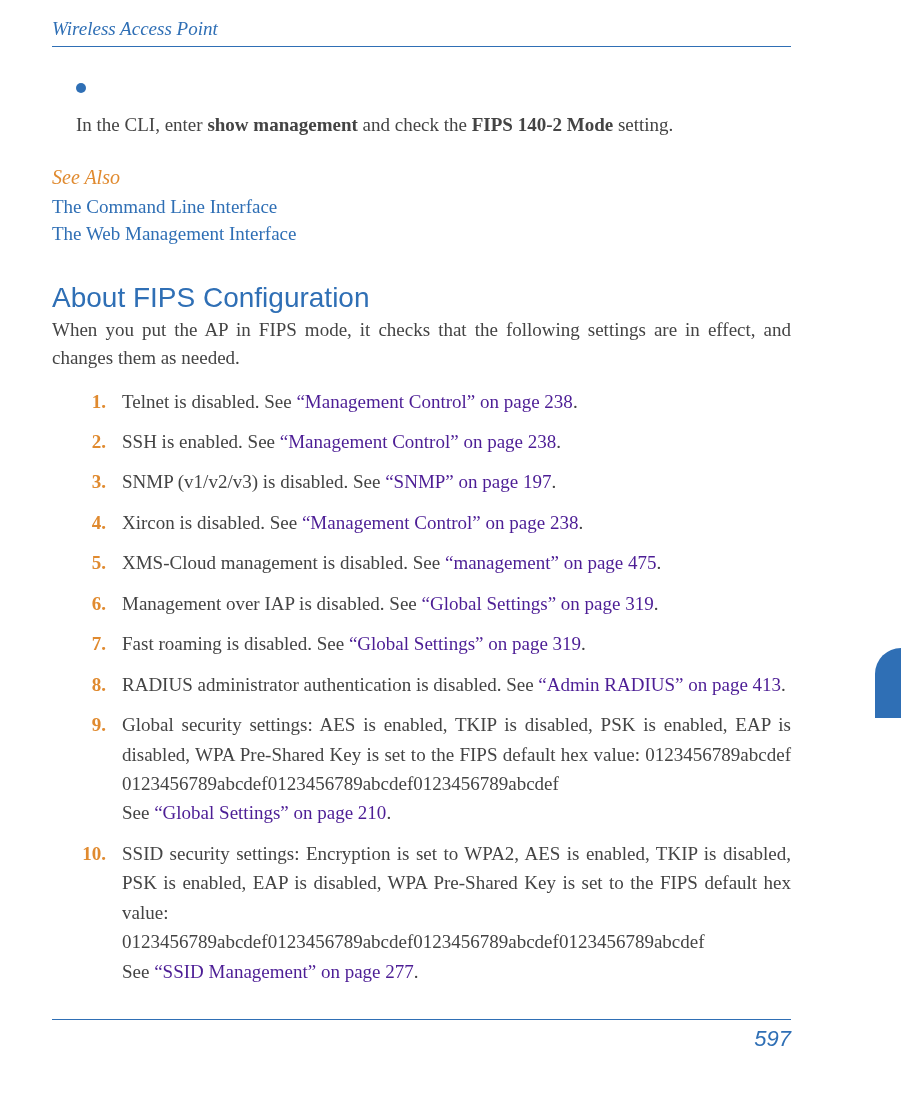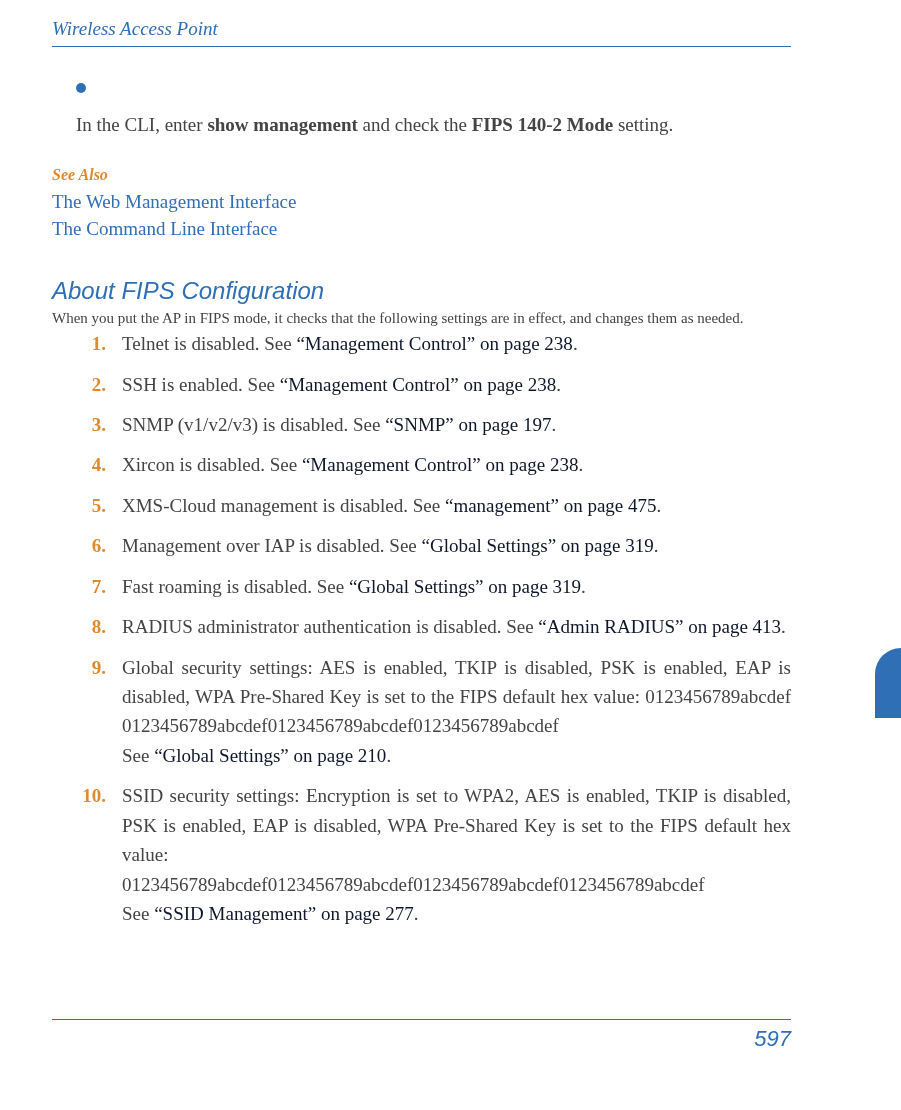--- a/index.html
+++ b/index.html
@@ -45,44 +45,44 @@
   .bullet-text {
     color: #444;
     font-size: 19px;
     line-height: 1.5;
     text-align: justify;
   }
   .bullet-text .cli { font-weight: 700; }
   .see-also {
     color: #e08a2f;
     font-style: italic;
-    font-weight: 700;
-    font-size: 16px;
+    font-weight: 400;
+    font-size: 20px;
     margin-bottom: 4px;
   }
   .link {
     color: #2f6fb5;
     font-size: 19px;
     line-height: 1.45;
     display: block;
     width: fit-content;
   }
   .h2 {
     color: #2f6fb5;
     font-family: "Trebuchet MS", "Segoe UI", Verdana, sans-serif;
-    font-size: 24px;
+    font-size: 28px;
     margin-top: 34px;
     margin-bottom: 2px;
-    font-style: italic;
   }
   .intro {
     color: #444;
-    font-size: 15px;
+    font-size: 19px;
     line-height: 1.5;
     text-align: justify;
+    margin-bottom: 14px;
   }
   ol.checks {
     list-style: none;
     padding: 0 0 0 30px;
     margin: 0;
   }
   ol.checks li {
     color: #444;
     font-size: 19px;
     line-height: 1.55;
@@ -92,21 +92,21 @@
     text-align: justify;
   }
   ol.checks li .num {
     color: #e08a2f;
     font-weight: 700;
     flex: none;
     width: 24px;
     text-align: right;
   }
   ol.checks li .body { flex: 1; }
-  .xref { color: #0f172a; }
+  .xref { color: #4c1d95; }
   .wrap { word-break: break-all; }
   .thumb-tab {
     position: absolute;
     right: 0;
     top: 648px;
     width: 26px;
     height: 70px;
     background: #2f6fb5;
     border-top-left-radius: 26px;
   }
@@ -131,22 +131,22 @@
   <div class="running-head">Wireless Access Point</div>
 
   <div class="bullet-block">
     <span class="disc"></span>
     <div class="bullet-text">
       <span>In the CLI, enter </span><span class="cli">show management</span><span> and check the </span><span class="cli">FIPS 140-2 Mode</span><span> setting.</span>
     </div>
   </div>
 
   <div class="see-also">See Also</div>
+  <a class="link">The Command Line Interface</a>
   <a class="link">The Web Management Interface</a>
-  <a class="link">The Command Line Interface</a>
 
   <div class="h2">About FIPS Configuration</div>
   <div class="intro">When you put the AP in FIPS mode, it checks that the following settings are in effect, and changes them as needed.</div>
 
   <ol class="checks">
     <li>
       <span class="num">1.</span>
       <span class="body"><span>Telnet is disabled. See </span><a class="xref">“Management Control” on page 238</a><span>.</span></span>
     </li>
     <li>

